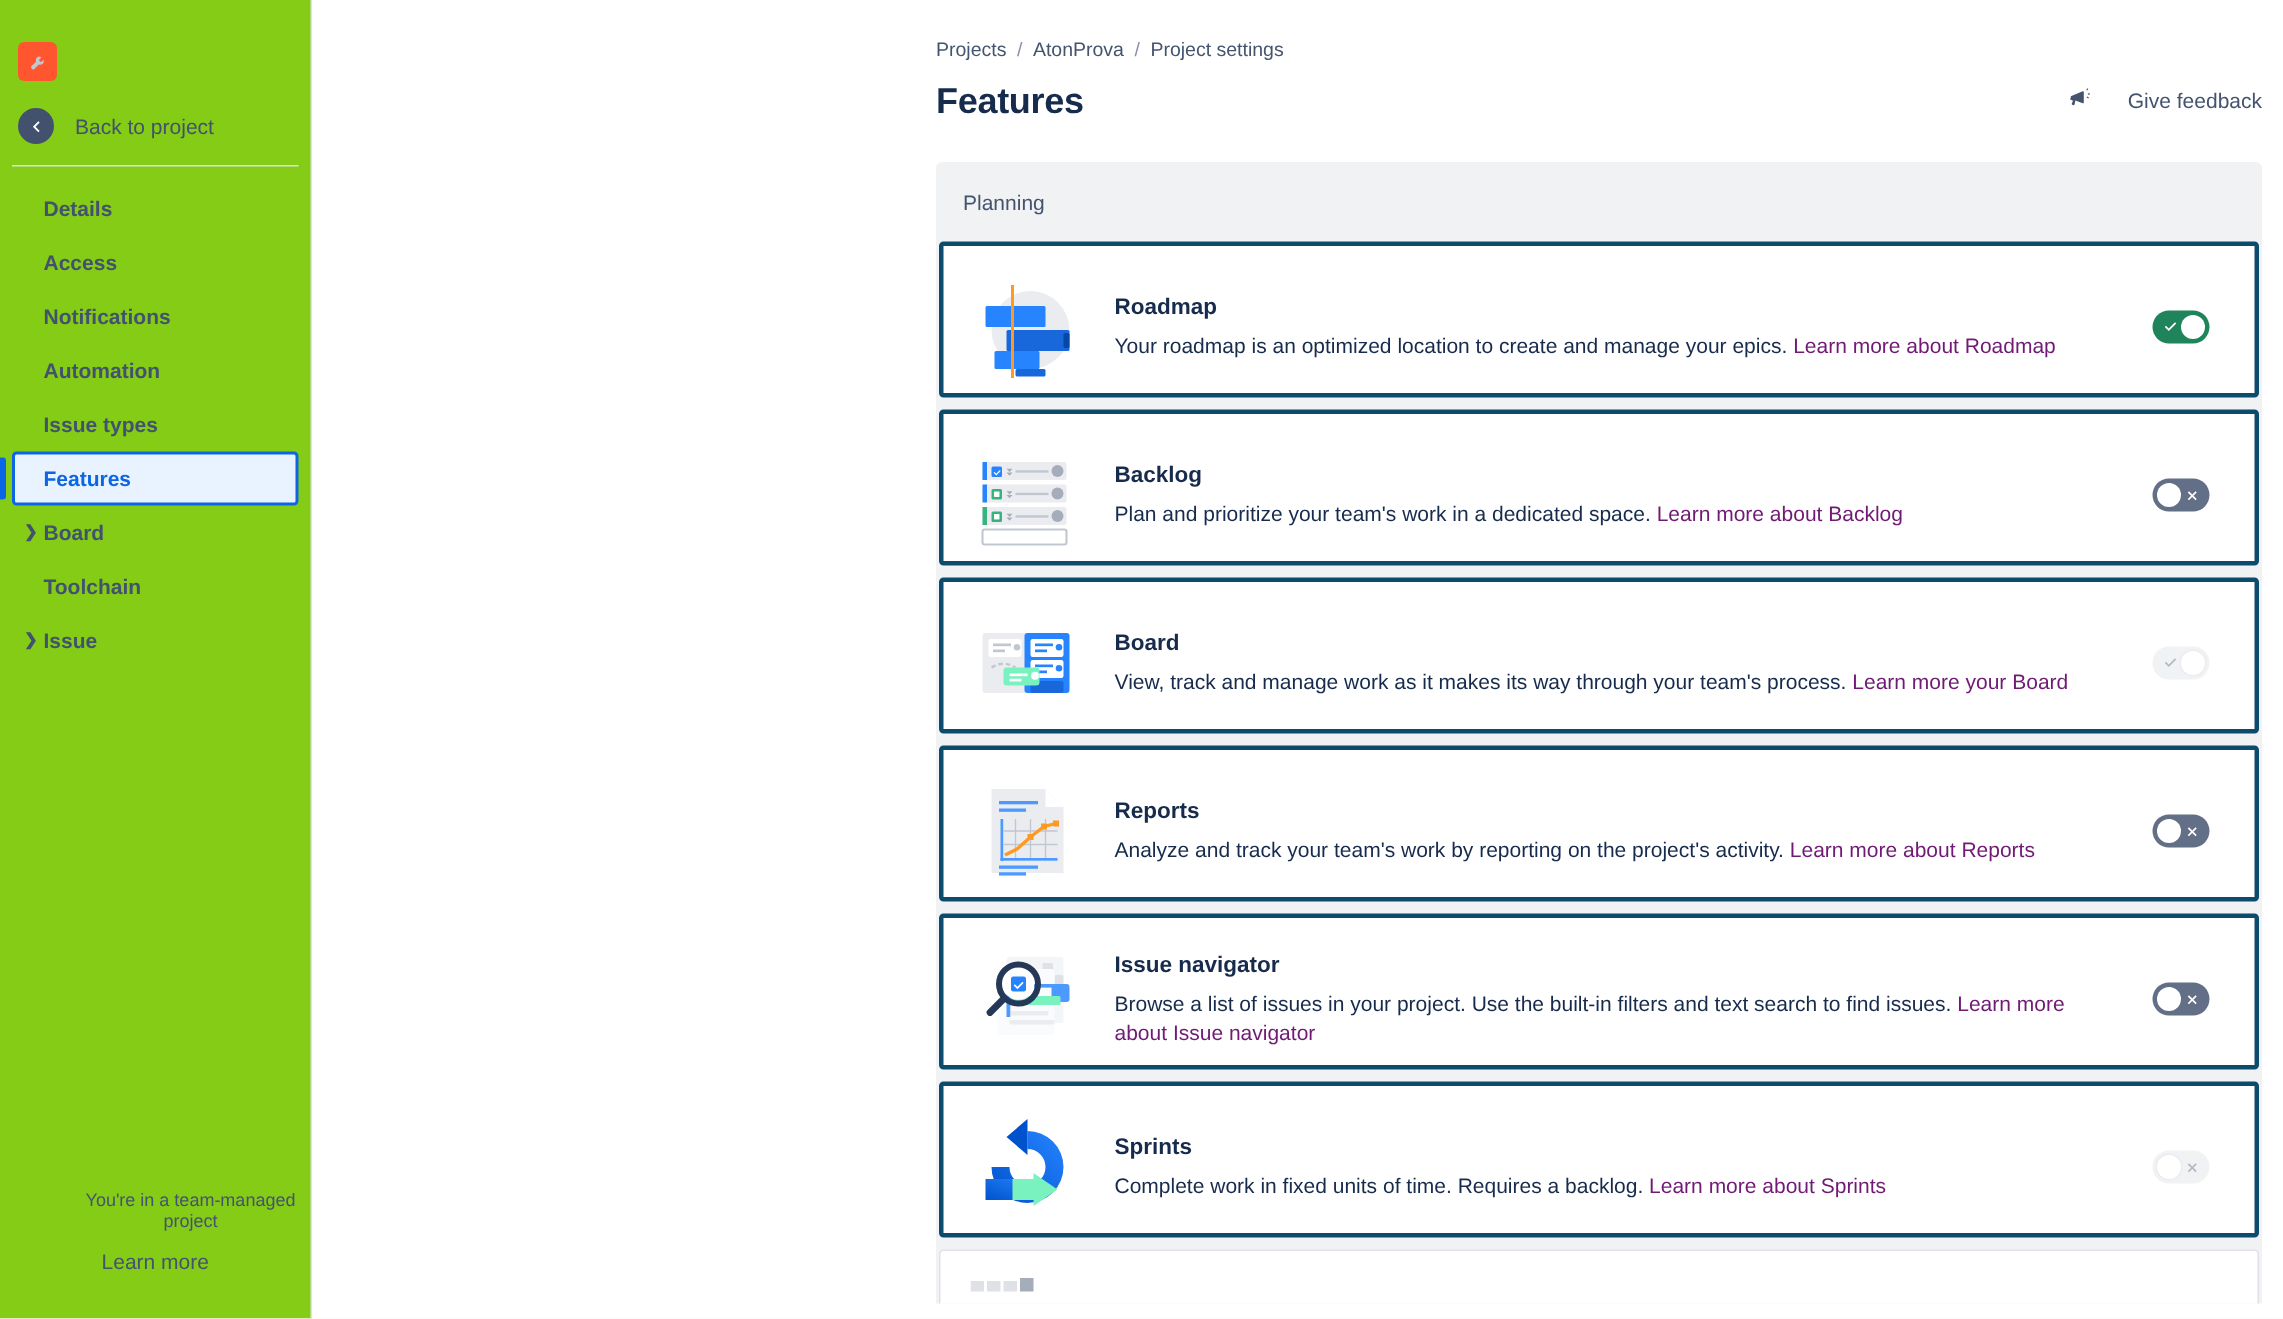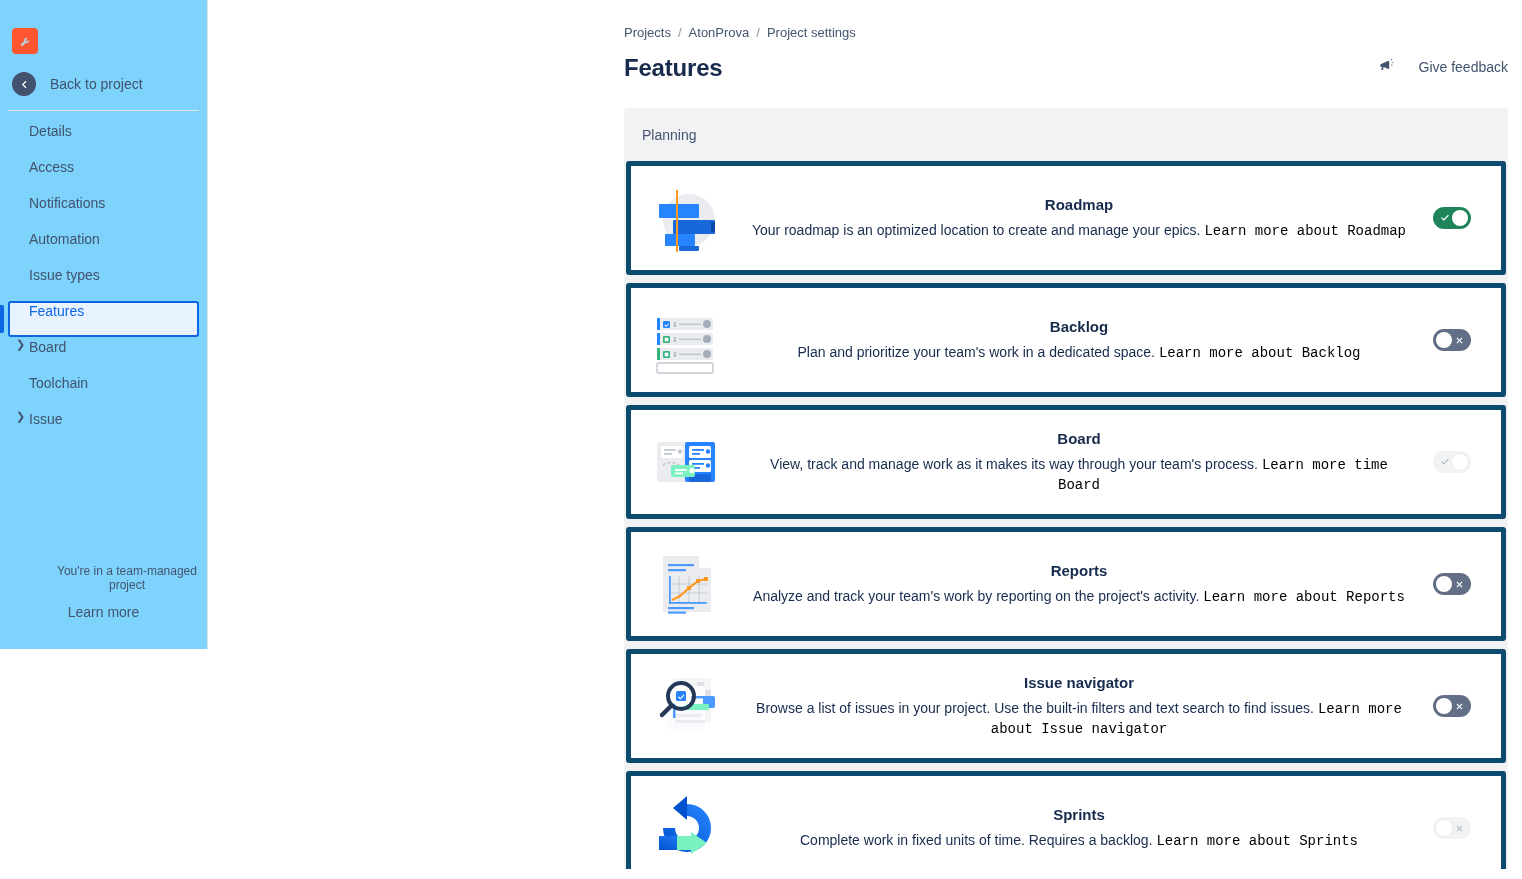--- a/index.html
+++ b/index.html
@@ -10,22 +10,22 @@
     background: #ffffff;
     font-family: "Liberation Sans", sans-serif;
     -webkit-font-smoothing: antialiased;
   }
   .app { display: flex; width: 1522px; height: 879px; }
 
   
   .sidebar {
     width: 208px;
     min-width: 208px;
-    height: 649px;
-    background: #7dd3fc;
+    height: 879px;
+    background: #84cc16;
     border-right: 1px solid #dfe1e6;
     position: relative;
     display: flex;
     flex-direction: column;
   }
   .logo-wrap { padding: 28px 0 0 12px; }
   .logo {
     width: 26px; height: 26px; border-radius: 4px;
     background: #ff5630;
     display: flex; align-items: center; justify-content: center;
@@ -44,28 +44,29 @@
   .back-label {
     margin-left: 14px;
     font-size: 14px;
     color: #42526e;
   }
   .divider { height: 1px; background: #dfe1e6; margin: 0 8px 10px 8px; }
 
   .nav { padding: 0 8px; }
   .nav-item {
     position: relative;
-    display: flex; 
+    display: flex; align-items: center;
     height: 36px;
     padding-left: 19px;
     border-radius: 3px;
     font-size: 14px;
     color: #42526e;
     cursor: pointer;
     border: 2px solid transparent;
+    font-weight: bold;
   }
   .nav-item.selected {
     background: #e9f2ff;
     border: 2px solid #0c66e4;
     color: #0c66e4;
   }
   .nav-item.selected::before {
     content: "";
     position: absolute;
     left: -10px; top: 2px;
@@ -141,45 +142,44 @@
   }
   .section-head {
     font-size: 14px;
     color: #44546f;
     padding: 19px 0 18px 18px;
   }
   .cards { padding: 0 2px; }
   .card {
     display: flex; align-items: center;
     background: #ffffff;
-    border: 5px solid #0c4a6e;
+    border: 3px solid #0c4a6e;
     border-radius: 3px;
     margin: 0 0 8px 0;
-    padding: 16px 30px 16px 20px;
+    padding: 16px 30px 6px 20px;
     min-height: 104px;
-    text-align: center;
   }
   .card-icon {
     width: 72px; min-width: 72px; height: 72px;
     display: flex; align-items: center; justify-content: center;
     margin-right: 22px;
   }
   .card-body { flex: 1; }
   .card-title {
     font-size: 15px;
     font-weight: 600;
     color: #172b4d;
     margin-bottom: 8px;
   }
   .card-desc {
     font-size: 14px;
     color: #172b4d;
     line-height: 19px;
   }
-  .card-link { color: #000000; text-decoration: none; cursor: pointer; font-family: Liberation Mono, monospace; }
+  .card-link { color: #701a75; text-decoration: none; cursor: pointer; }
   .card-toggle { margin-left: 20px; }
 
   
   .toggle {
     width: 38px; height: 22px;
     border-radius: 11px;
     position: relative;
     cursor: pointer;
     display: block;
   }
@@ -413,21 +413,21 @@
                 <rect x="20" y="39" width="24" height="12" rx="2" fill="#79f2c0"></rect>
                 <rect x="24" y="43" width="12" height="1.8" fill="#ffffff"></rect>
                 <rect x="24" y="46.5" width="8" height="1.8" fill="#ffffff"></rect>
                 <circle cx="41" cy="44.5" r="2.6" fill="#ffffff"></circle>
               </svg>
             </div>
             <div class="card-body">
               <div class="card-title">Board</div>
               <div class="card-desc">
                 <span>View, track and manage work as it makes its way through your team's process.</span>
-                <a class="card-link">Learn more time Board</a>
+                <a class="card-link">Learn more your Board</a>
               </div>
             </div>
             <div class="card-toggle">
               <span class="toggle on-disabled">
                 <span class="gl">
                   <svg width="10" height="10" viewBox="0 0 12 12">
                       <path fill="#b3bac5" d="M4.6 9.2 1.4 6l1-1 2.2 2.2L9.6 2.2l1 1z"></path>
                     </svg>
                 </span>
                 <span class="knob"></span>

